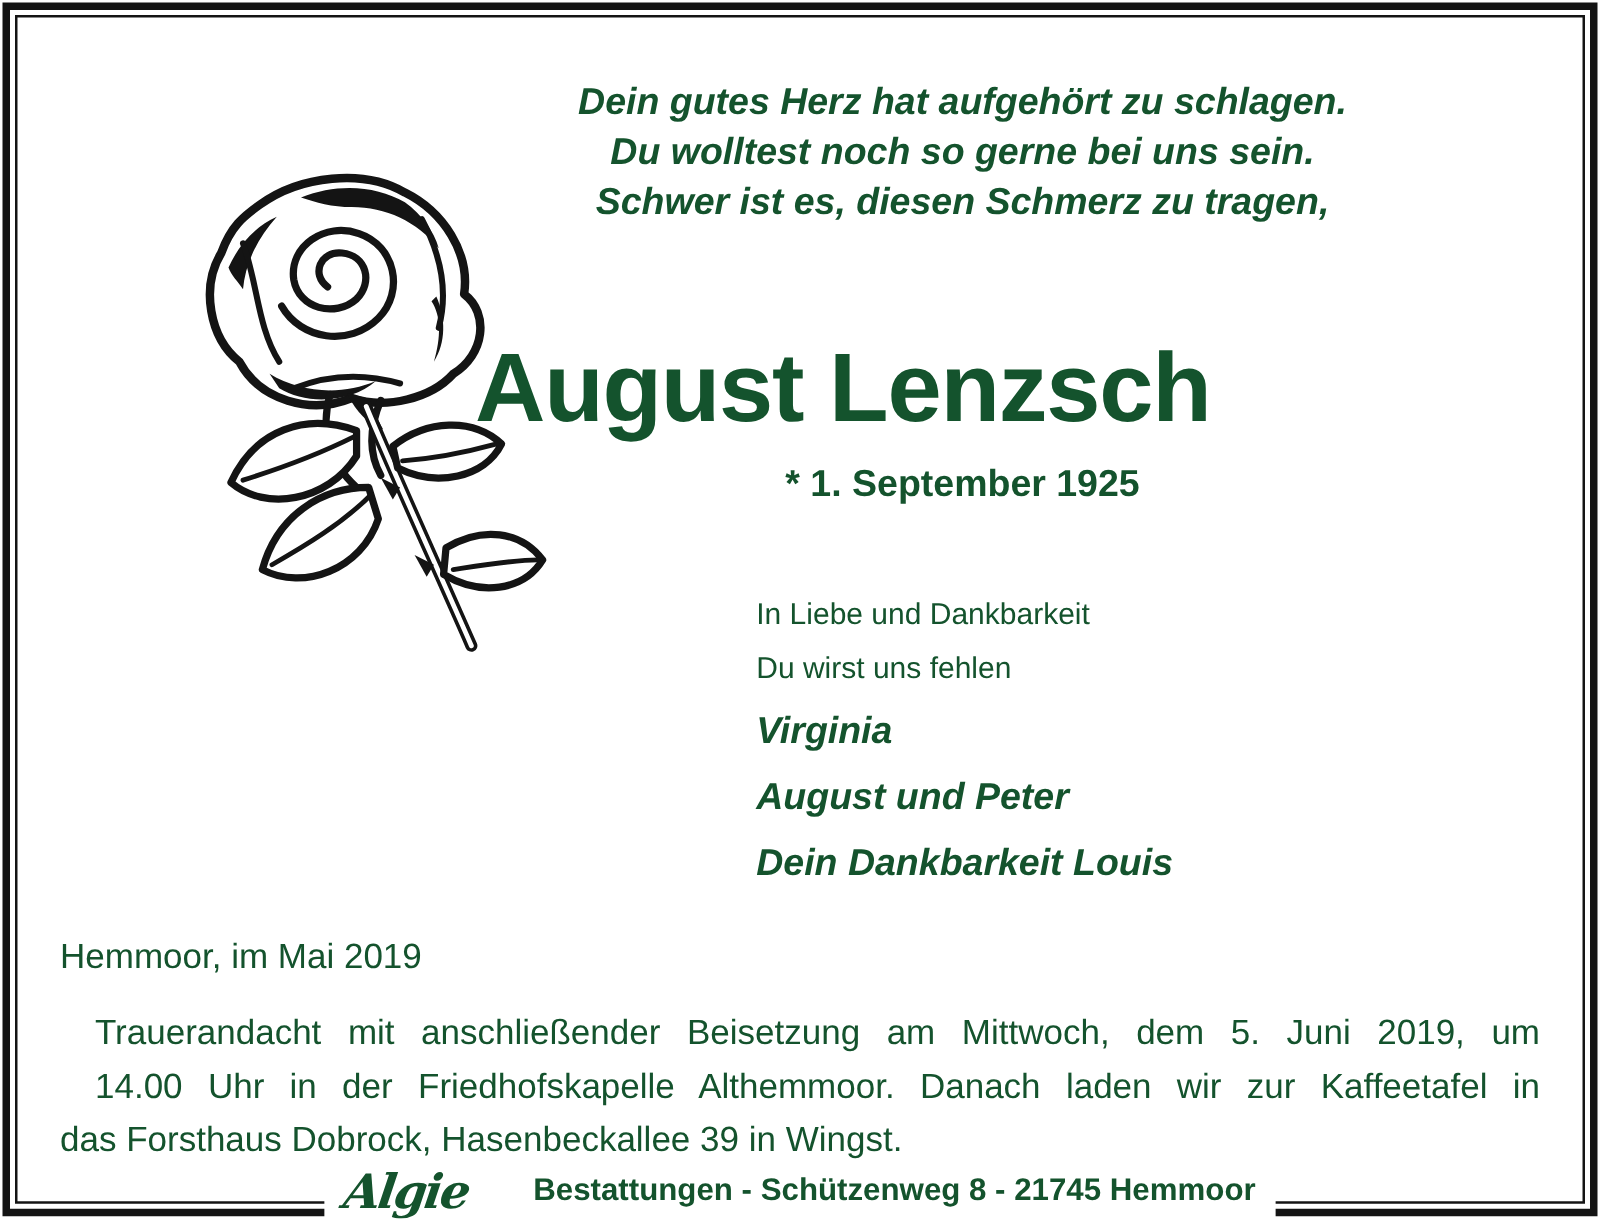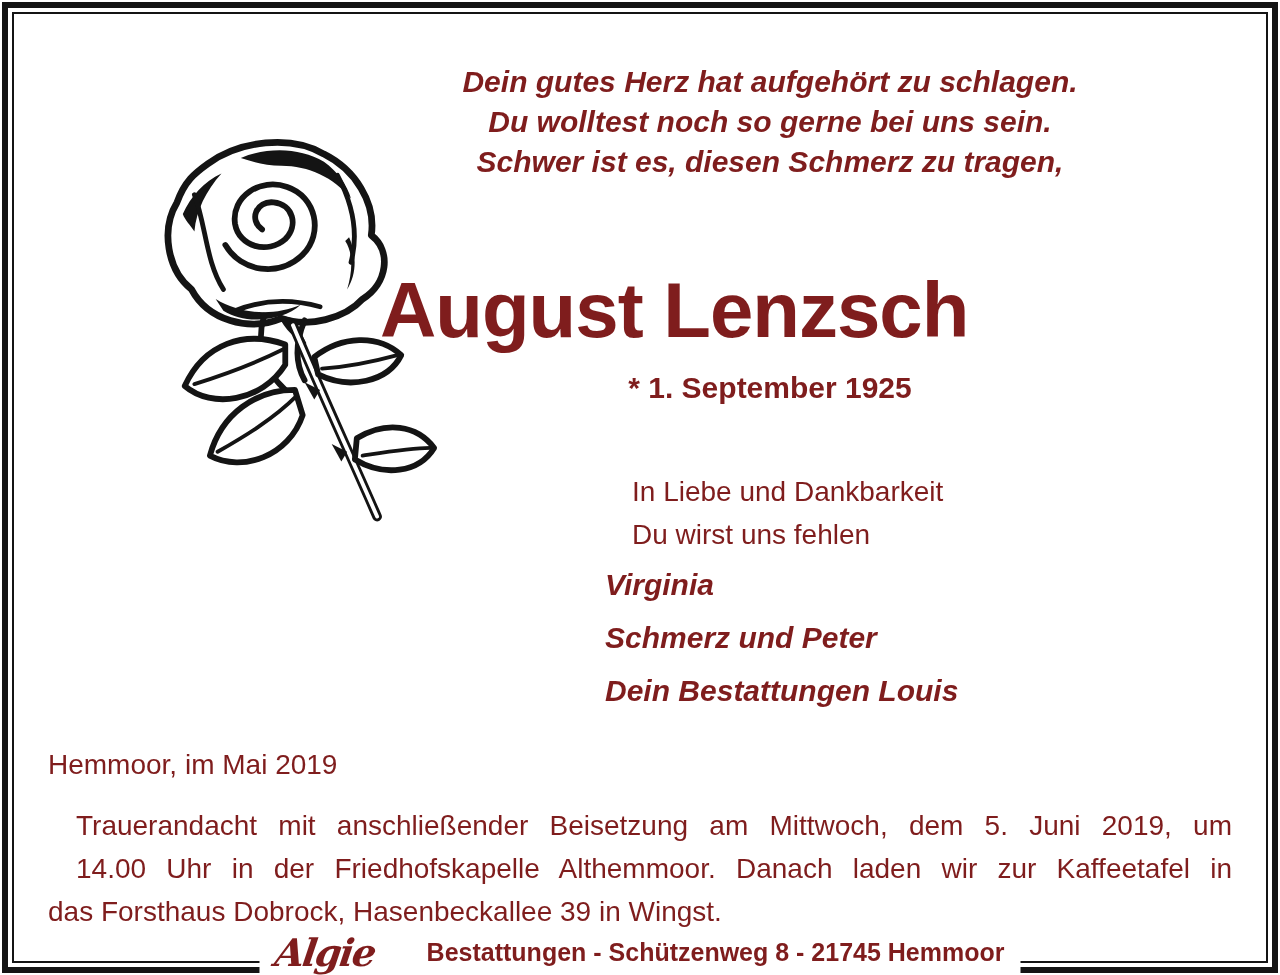--- a/index.html
+++ b/index.html
@@ -1,18 +1,18 @@
 <!DOCTYPE html>
 <html><head>
 <meta charset="utf-8">
 <style>
   html,body { margin:0; padding:0; background:#ffffff; }
   .page {
     position:relative; width:1280px; height:975px;
-    background:#ffffff; color:#7f1d1d;
+    background:#ffffff; color:#14532d;
     font-family:"Liberation Sans", sans-serif;
     overflow:hidden;
   }
   
   .frame-outer { position:absolute; inset:2px;  border:6px solid #141414; pointer-events:none; }
   .frame-inner { position:absolute; inset:12px; border:2px solid #141414; pointer-events:none; }
 
   
   .poem {
     position:absolute; left:430px; top:62px; width:680px;
@@ -27,21 +27,21 @@
   }
   
   .dates {
     position:absolute; left:430px; top:368px; width:680px;
     display:flex; justify-content:center; gap:64px;
     font-size:30px; line-height:40px; font-weight:bold; white-space:nowrap;align-items:flex-end;
   }
   
   .farewell {
     position:absolute; left:605px; top:470px;
-    font-size:28px; line-height:43px;margin-left:27px;
+    font-size:24px; line-height:43px;
   }
   
   .mourners {
     position:absolute; left:605px; top:558px;
     font-size:30px; font-weight:bold;font-style:italic;
   }
   .mourners .mourner { height:53px; line-height:53px; }
 
   .place-date {
     position:absolute; left:48px; top:746px;
@@ -125,22 +125,22 @@
     <span>* 1. September 1925</span>
   </div>
 
   <div class="farewell">
     <div>In Liebe und Dankbarkeit</div>
     <div>Du wirst uns fehlen</div>
   </div>
 
   <div class="mourners">
     <div class="mourner">Virginia</div>
-    <div class="mourner">Schmerz und Peter</div>
-    <div class="mourner">Dein Bestattungen Louis</div>
+    <div class="mourner">August und Peter</div>
+    <div class="mourner">Dein Dankbarkeit Louis</div>
   </div>
 
   <div class="place-date">Hemmoor, im Mai 2019</div>
 
   <div class="announcement">
     <div class="j-line">Trauerandacht mit anschließender Beisetzung am Mittwoch, dem 5. Juni 2019, um</div>
     <div class="j-line">14.00 Uhr in der Friedhofskapelle Althemmoor. Danach laden wir zur Kaffeetafel in</div>
     <div class="l-line">das Forsthaus Dobrock, Hasenbeckallee 39 in Wingst.</div>
   </div>
 

